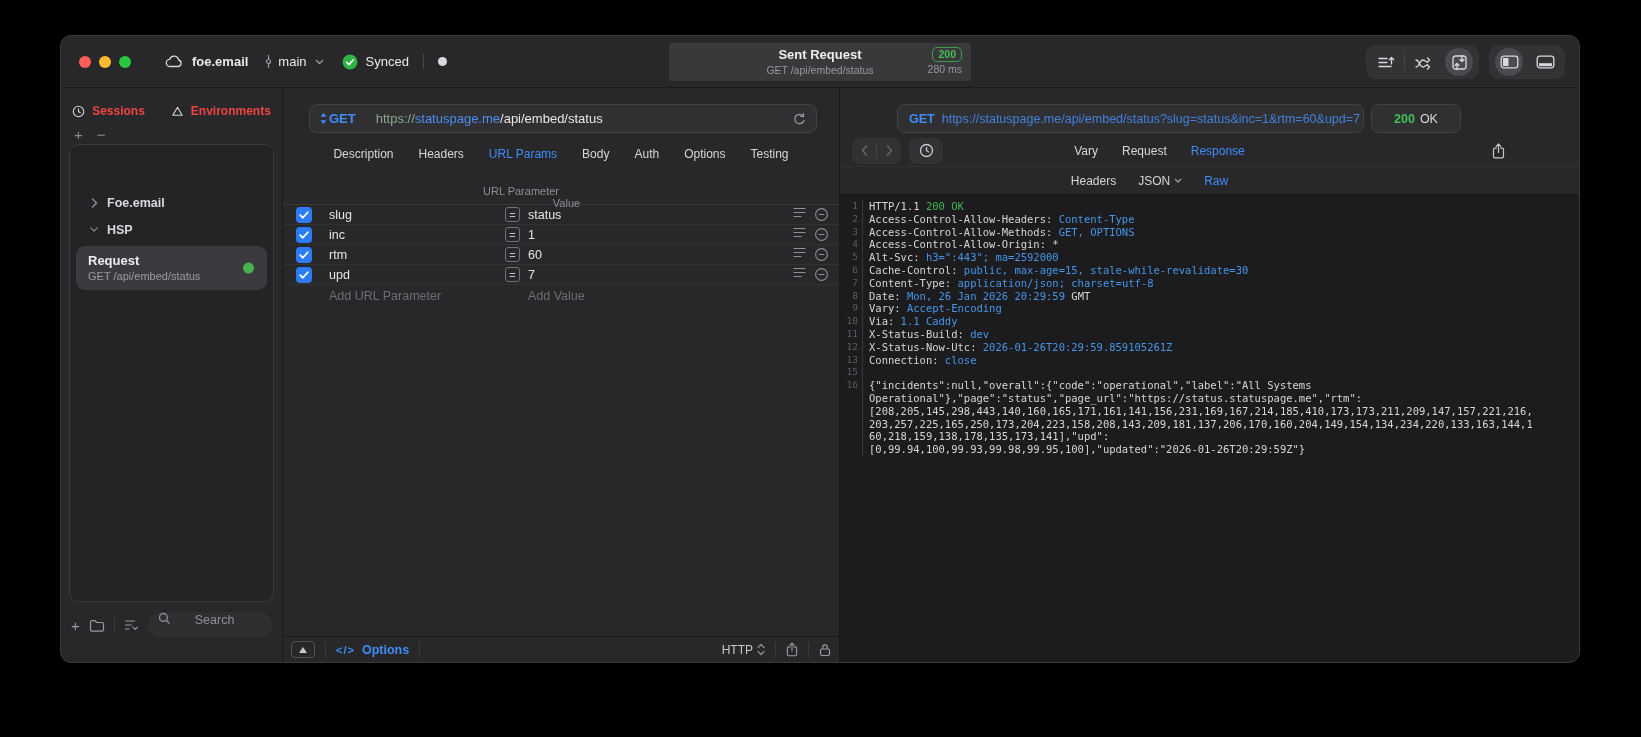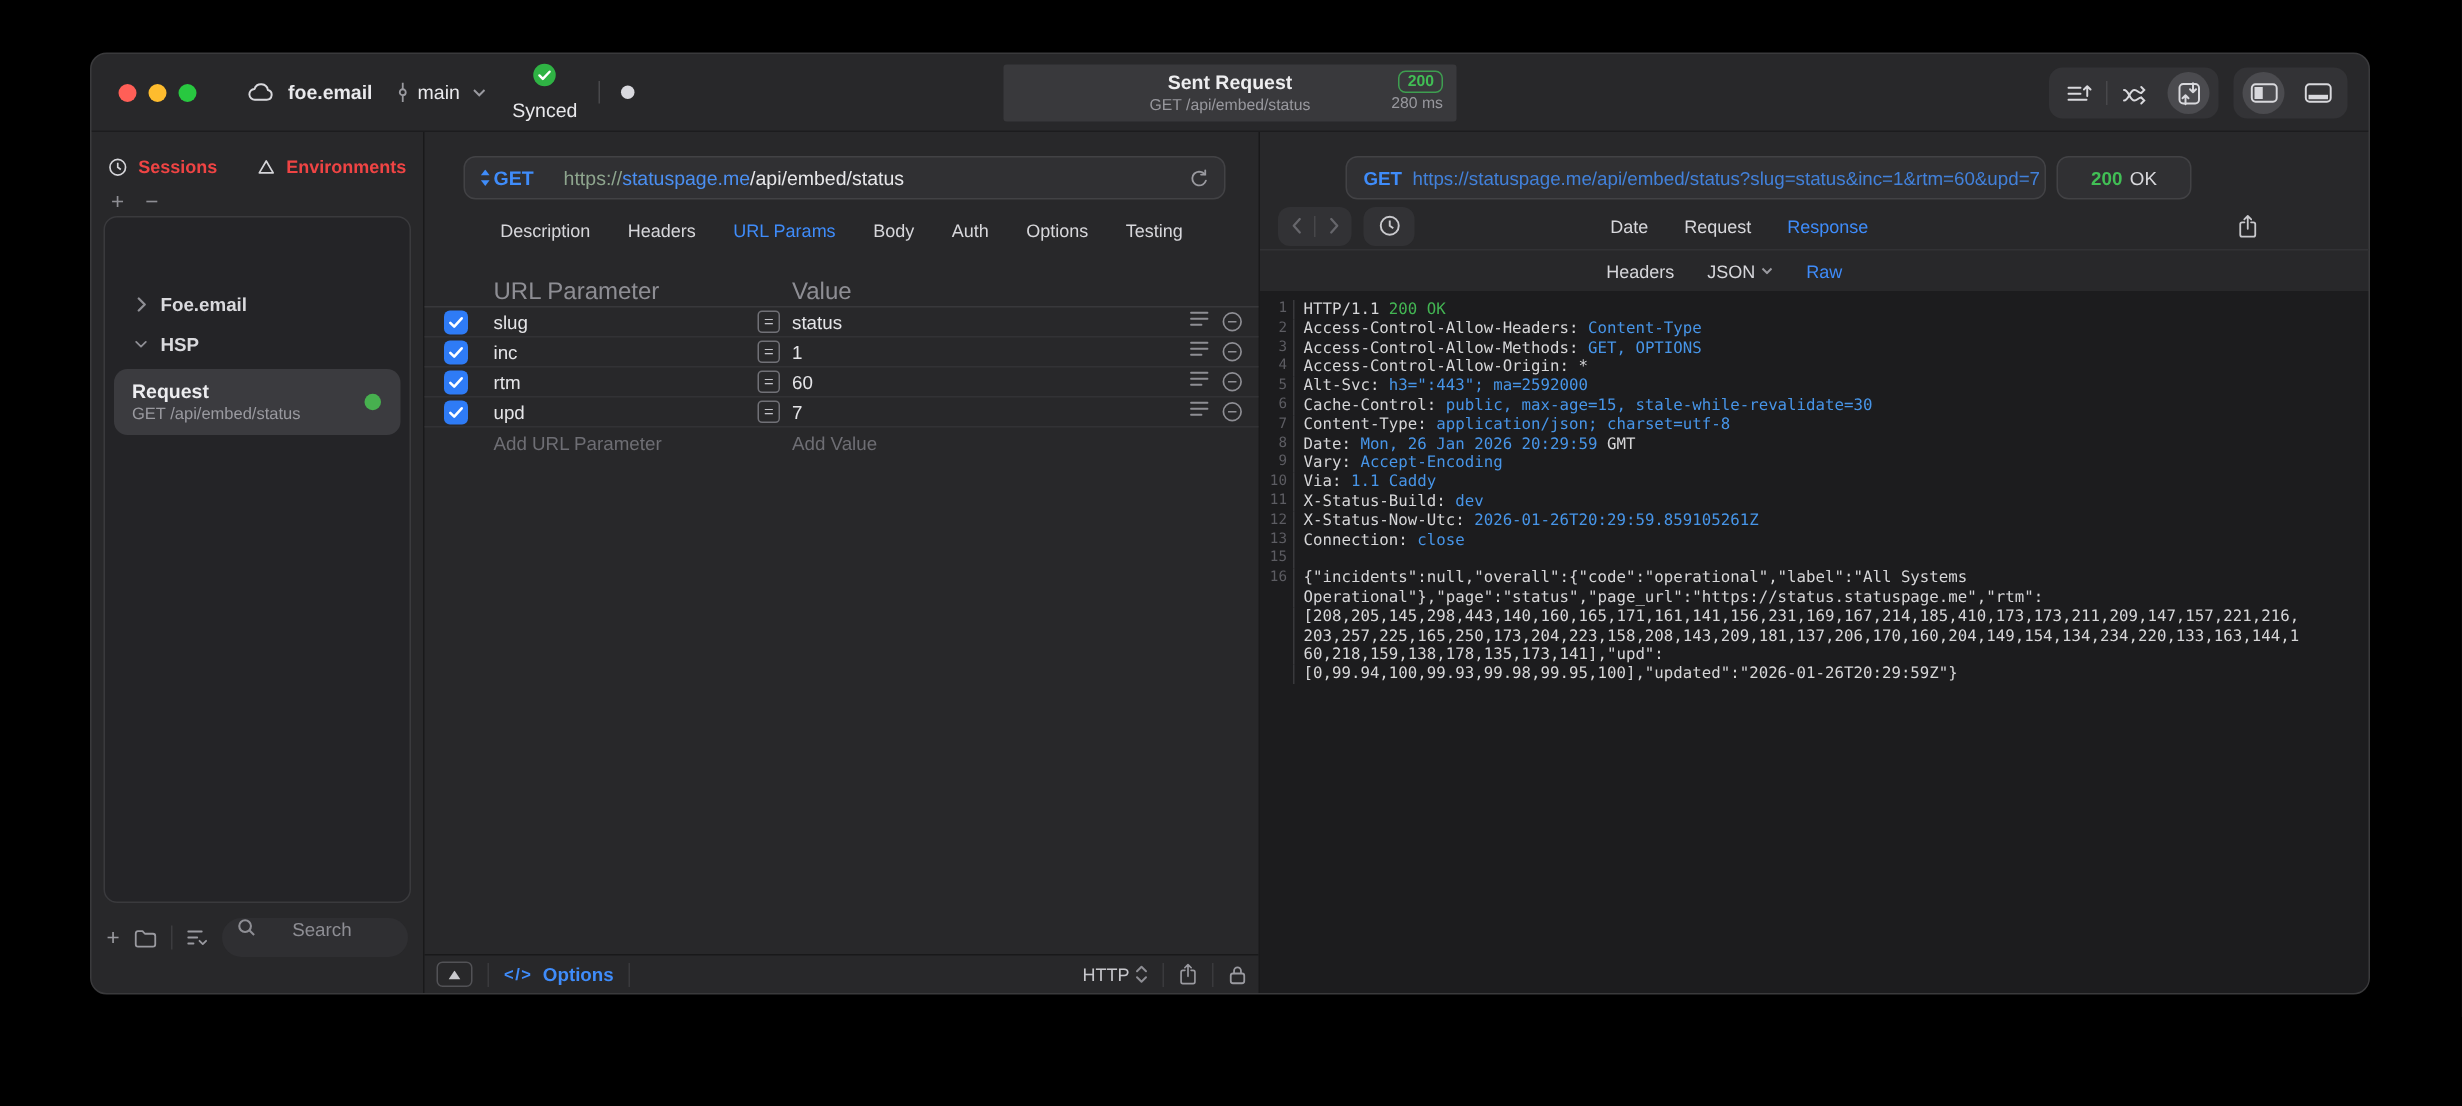--- a/index.html
+++ b/index.html
@@ -12,21 +12,21 @@
   
   .titlebar{height:52px;position:relative;display:flex;align-items:center;border-bottom:1px solid #1c1c1e;}
   .tb-left{display:flex;align-items:center;padding-left:18px;}
   .traffic{display:flex;gap:8px;margin-right:34px;}
   .tl{width:12px;height:12px;border-radius:50%;}
   .tl.red{background:#ff5f57}.tl.yellow{background:#febc2e}.tl.green{background:#28c840}
   .project{display:flex;align-items:center;gap:8px;color:#e9e9ec;font-size:13px;font-weight:700;}
   .branch{display:flex;align-items:center;gap:5px;color:#e9e9ec;font-size:13px;margin-left:16px;}
   .branch .bicon{color:#9a9aa0;display:flex;}
   .branch .chev{color:#9a9aa0;display:flex;margin-left:3px;}
-  .synced{display:flex;align-items:center;gap:8px;color:#e9e9ec;font-size:13px;margin-left:18px;flex-direction:column;}
+  .synced{display:flex;align-items:center;gap:8px;color:#e9e9ec;font-size:13px;margin-left:18px;}
   .tb-divider{width:1px;height:15px;background:#48484b;margin:0 14px;}
   .tb-dot{width:9px;height:9px;border-radius:50%;background:#d9d9de;}
   .tb-pill{position:absolute;left:50%;top:7px;transform:translateX(-50%);width:302px;height:38px;
            background:#39393c;border-radius:2px;}
   .pill-center{position:absolute;inset:0;display:flex;flex-direction:column;align-items:center;justify-content:center;line-height:1.25;}
   .pill-title{font-size:13px;font-weight:700;color:#ededef;}
   .pill-sub{font-size:10.5px;color:#98989e;}
   .pill-right{position:absolute;right:9px;top:4px;display:flex;flex-direction:column;align-items:flex-end;gap:1px;}
   .pill-badge{font-size:10.5px;font-weight:700;color:#41bf55;border:1px solid #3e9e50;border-radius:5px;padding:0 5px;line-height:13px;}
   .pill-time{font-size:10.5px;color:#98989e;}
@@ -68,21 +68,21 @@
   .method{color:#3f8cfa;font-weight:700;display:flex;align-items:center;gap:2px;}
   .url-scheme{color:#8ea58e;margin-left:20px;}
   .url-host{color:#4b8ff2;}
   .url-path{color:#e7e7ea;}
   .url-reload{margin-left:auto;color:#9a9aa0;display:flex;}
   .req-tabs{height:42px;display:flex;align-items:center;justify-content:center;gap:25px;font-size:12px;color:#d7d7db;}
   .tab{display:flex;align-items:center;}
   .tab.active{color:#3f8cfa;}
   .subchev{margin-left:4px;}
   .ptable{margin-top:10px;}
-  .phead{display:flex;height:20px;align-items:center;font-size:16px;color:#8e8e94;border-bottom:1px solid #38383b;padding:0 10px 0 13px;}
+  .phead{display:flex;height:20px;align-items:center;font-size:11px;color:#8e8e94;border-bottom:1px solid #38383b;padding:0 10px 0 13px;flex-direction:column;}
   .pc-check{width:16px;flex:none;}
   .pc-name{width:176px;margin-left:17px;flex:none;}
   .pc-eq{width:15px;flex:none;}
   .pc-value{flex:1;margin-left:8px;}
   .prow{display:flex;align-items:center;height:20px;border-bottom:1px solid #323235;padding:0 10px 0 13px;font-size:12.5px;color:#e5e5e8;}
   .pcheck{width:16px;height:16px;background:#2e7bf6;border-radius:4px;display:flex;align-items:center;justify-content:center;flex:none;}
   .pname{width:176px;margin-left:17px;flex:none;}
   .eqbox{width:15px;height:15px;border:1px solid #707076;border-radius:3px;color:#c2c2c8;font-size:11px;
          display:flex;align-items:center;justify-content:center;flex:none;}
   .pvalue{flex:1;margin-left:8px;}
@@ -506,21 +506,21 @@
                 </svg>
             </span>
           </div>
           <div class="clock-pill">
             <svg width="15" height="15" viewBox="0 0 14 14" fill="none" stroke="currentColor" stroke-width="1.2">
                 <circle cx="7" cy="7" r="5.6"></circle>
                 <path d="M7 3.8V7l2.2 1.6"></path>
               </svg>
           </div>
           <div class="resp-tabs">
-              <div class="tab">Date</div>
+              <div class="tab">Vary</div>
               <div class="tab">Request</div>
               <div class="tab active">Response</div>
             </div>
           <span class="resp-share">
             <svg width="13" height="16" viewBox="0 0 13 16" fill="none" stroke="currentColor" stroke-width="1.2" stroke-linecap="round" stroke-linejoin="round">
                 <path d="M4.3 5.2H2.8a1.3 1.3 0 00-1.3 1.3v7a1.3 1.3 0 001.3 1.3h7.4a1.3 1.3 0 001.3-1.3v-7a1.3 1.3 0 00-1.3-1.3H8.7"></path>
                 <path d="M6.5 1v8.5M6.5 1L4.2 3.3M6.5 1l2.3 2.3"></path>
               </svg>
           </span>
         </div>

